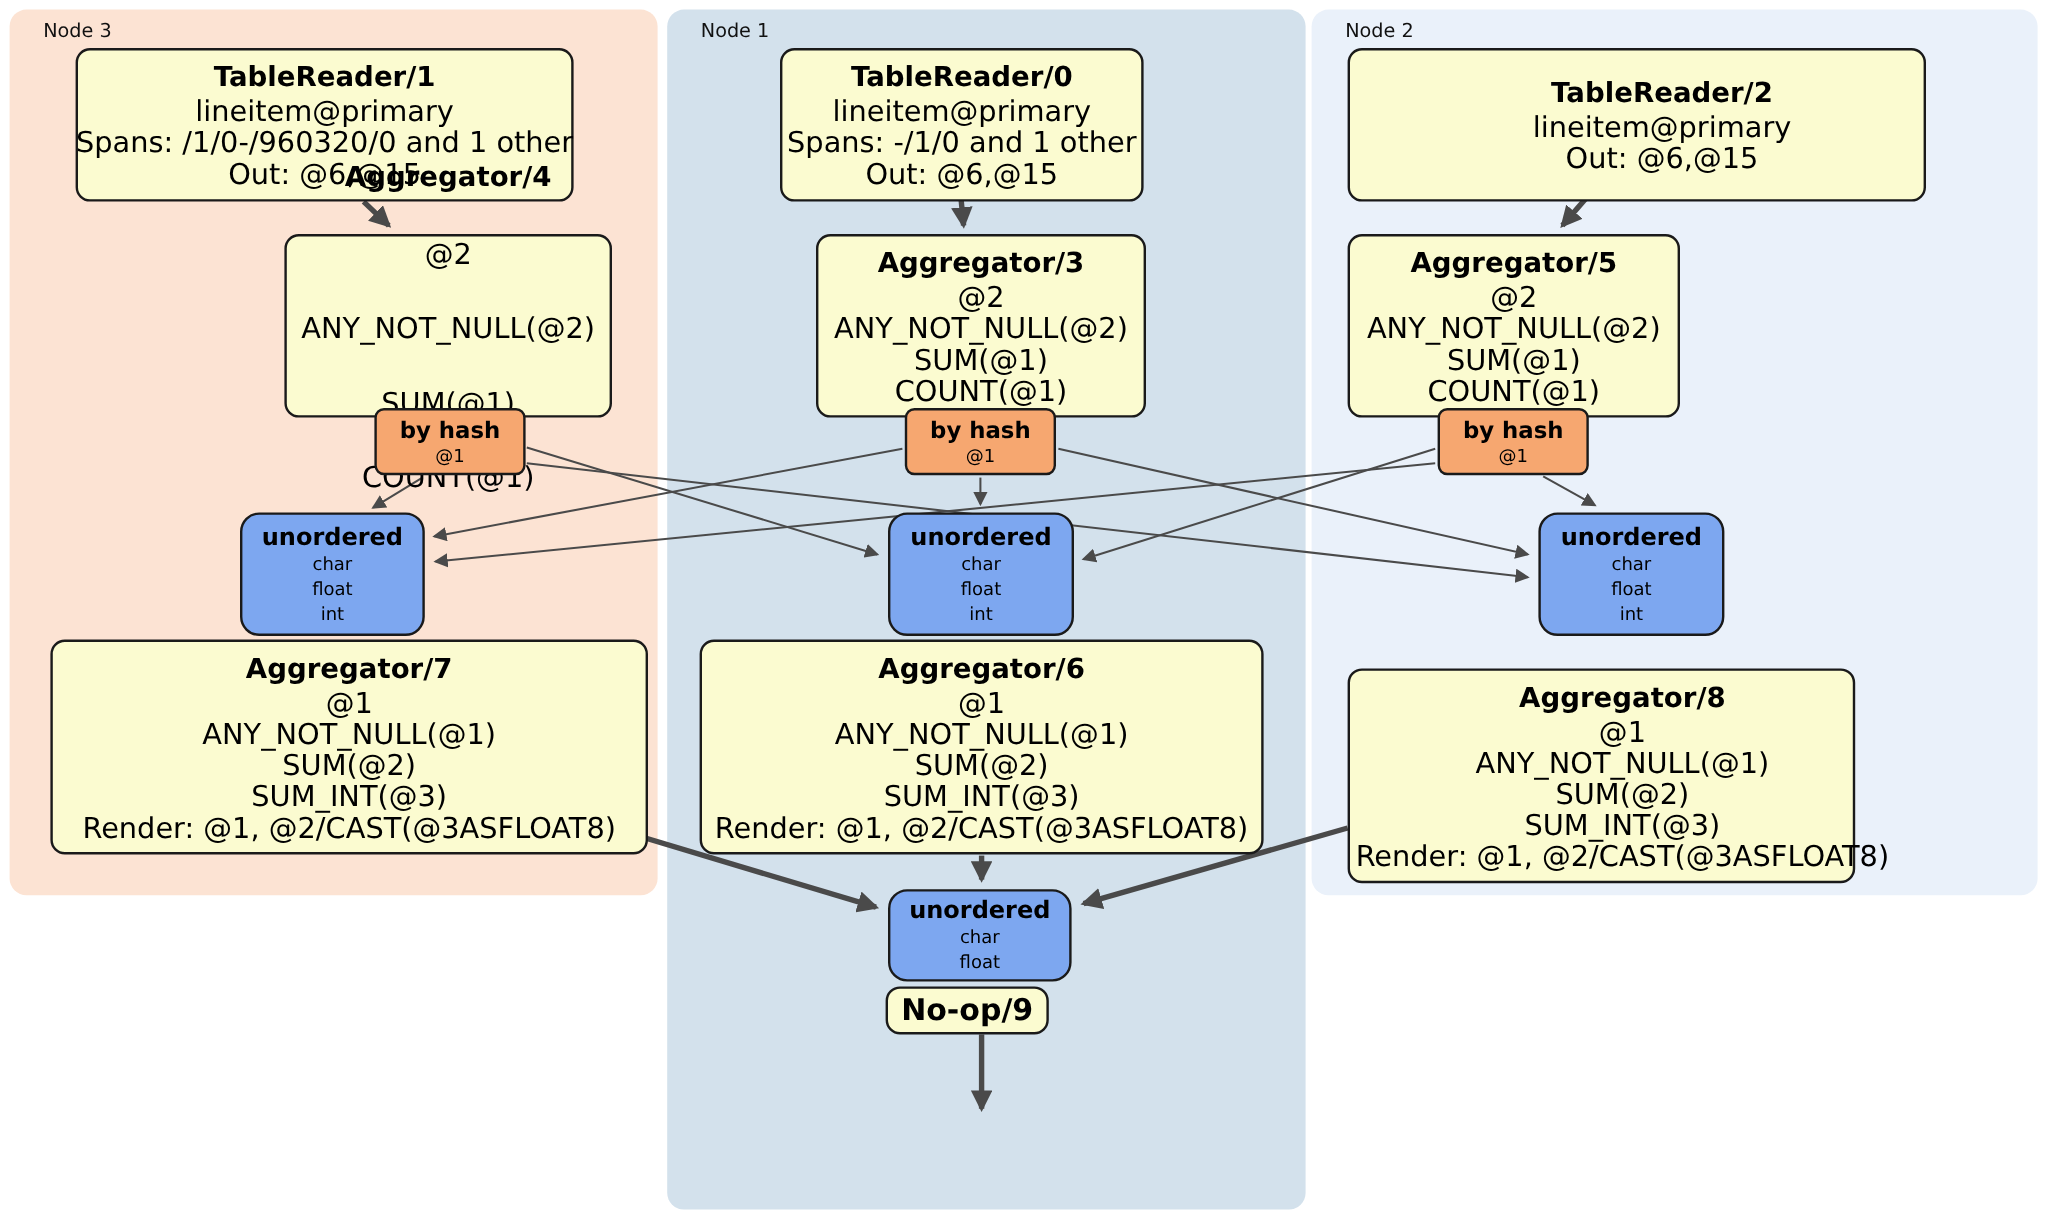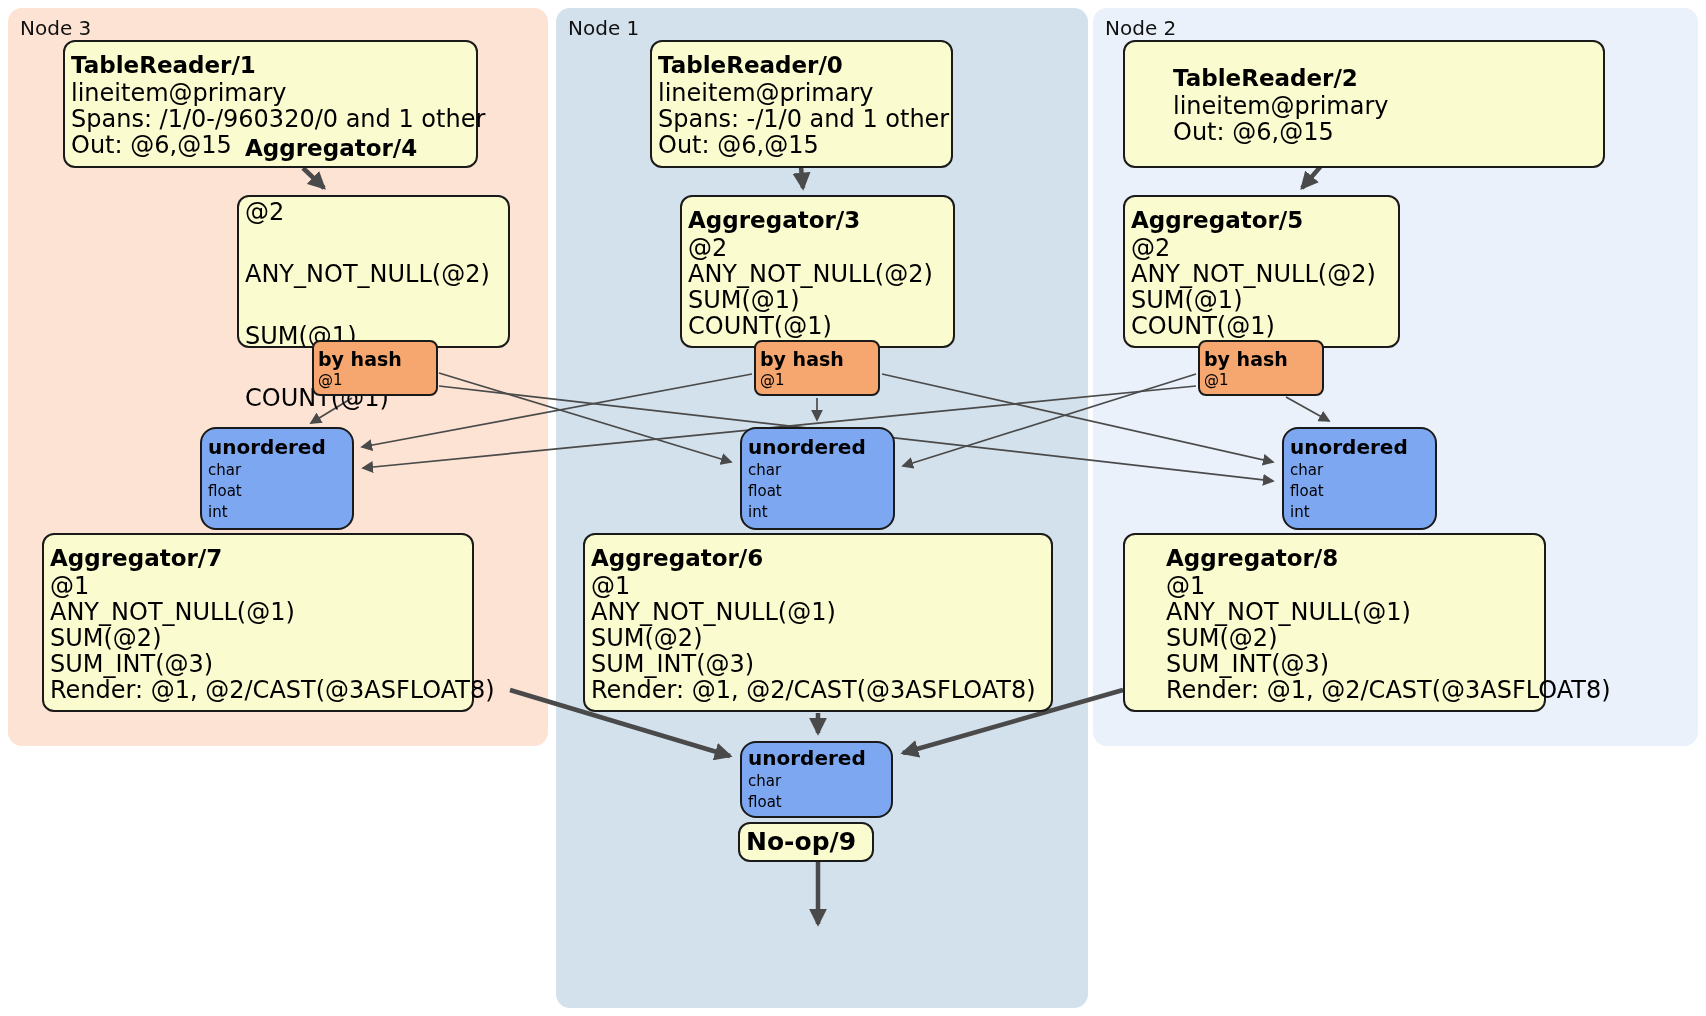--- a/index.html
+++ b/index.html
@@ -11,27 +11,27 @@
     --node2_bg:#eaf1fa;
     --box_border:#1a1a1a;
     --edge_color:#4a4a4a;
     --text_color:#000;
   }
   html,body{margin:0;padding:0;background:#fff;}
   body{font-family:"DejaVu Sans","Liberation Sans",sans-serif;color:var(--text_color);}
   #stage{position:relative;width:1706px;height:1016px;background:#fff;overflow:hidden;}
 
   .panel{position:absolute;border-radius:14px;}
-  .panel-label{position:absolute;left:12px;top:8px;font-size:20px;color:#111;}
+  .panel-label{position:absolute;left:28px;top:8px;font-size:16px;color:#111;}
 
   #edges{position:absolute;left:0;top:0;z-index:2;}
 
   .box{
     position:absolute;z-index:3;
-    display:flex;flex-direction:column;justify-content:center;align-items:flex-start;
+    display:flex;flex-direction:column;justify-content:center;align-items:center;
     background:var(--yellow_box);
     border:2px solid var(--box_border);
     border-radius:12px;
     box-sizing:border-box;
     text-align:center;
     padding:2px 6px;
   }
   .box .title{font-weight:bold;font-size:23px;line-height:30px;white-space:nowrap;}
   .box .line{font-size:24px;line-height:26px;white-space:nowrap;}
 
@@ -156,37 +156,37 @@
     <div class="line">float</div>
     <div class="line">int</div>
   </div>
   <div class="box sync" style="left:1282px;top:427px;width:155px;height:103px;">
     <div class="title">unordered</div>
     <div class="line">char</div>
     <div class="line">float</div>
     <div class="line">int</div>
   </div>
 
-  <div class="box" style="left:42px;top:533px;width:432px;height:179px;">
+  <div class="box" style="left:42px;top:533px;width:498px;height:179px;">
     <div class="title">Aggregator/7</div>
     <div class="line">@1</div>
     <div class="line">ANY_NOT_NULL(@1)</div>
     <div class="line">SUM(@2)</div>
     <div class="line">SUM_INT(@3)</div>
     <div class="line">Render: @1, @2/CAST(@3ASFLOAT8)</div>
   </div>
   <div class="box" style="left:583px;top:533px;width:470px;height:179px;">
     <div class="title">Aggregator/6</div>
     <div class="line">@1</div>
     <div class="line">ANY_NOT_NULL(@1)</div>
     <div class="line">SUM(@2)</div>
     <div class="line">SUM_INT(@3)</div>
     <div class="line">Render: @1, @2/CAST(@3ASFLOAT8)</div>
   </div>
-  <div class="box" style="left:1123px;top:533px;width:423px;height:179px;padding-left:41px;">
+  <div class="box" style="left:1123px;top:557px;width:423px;height:179px;padding-left:41px;">
     <div class="title">Aggregator/8</div>
     <div class="line">@1</div>
     <div class="line">ANY_NOT_NULL(@1)</div>
     <div class="line">SUM(@2)</div>
     <div class="line">SUM_INT(@3)</div>
     <div class="line">Render: @1, @2/CAST(@3ASFLOAT8)</div>
   </div>
 
   <div class="box sync" style="left:740px;top:741px;width:153px;height:77px;">
     <div class="title">unordered</div>

